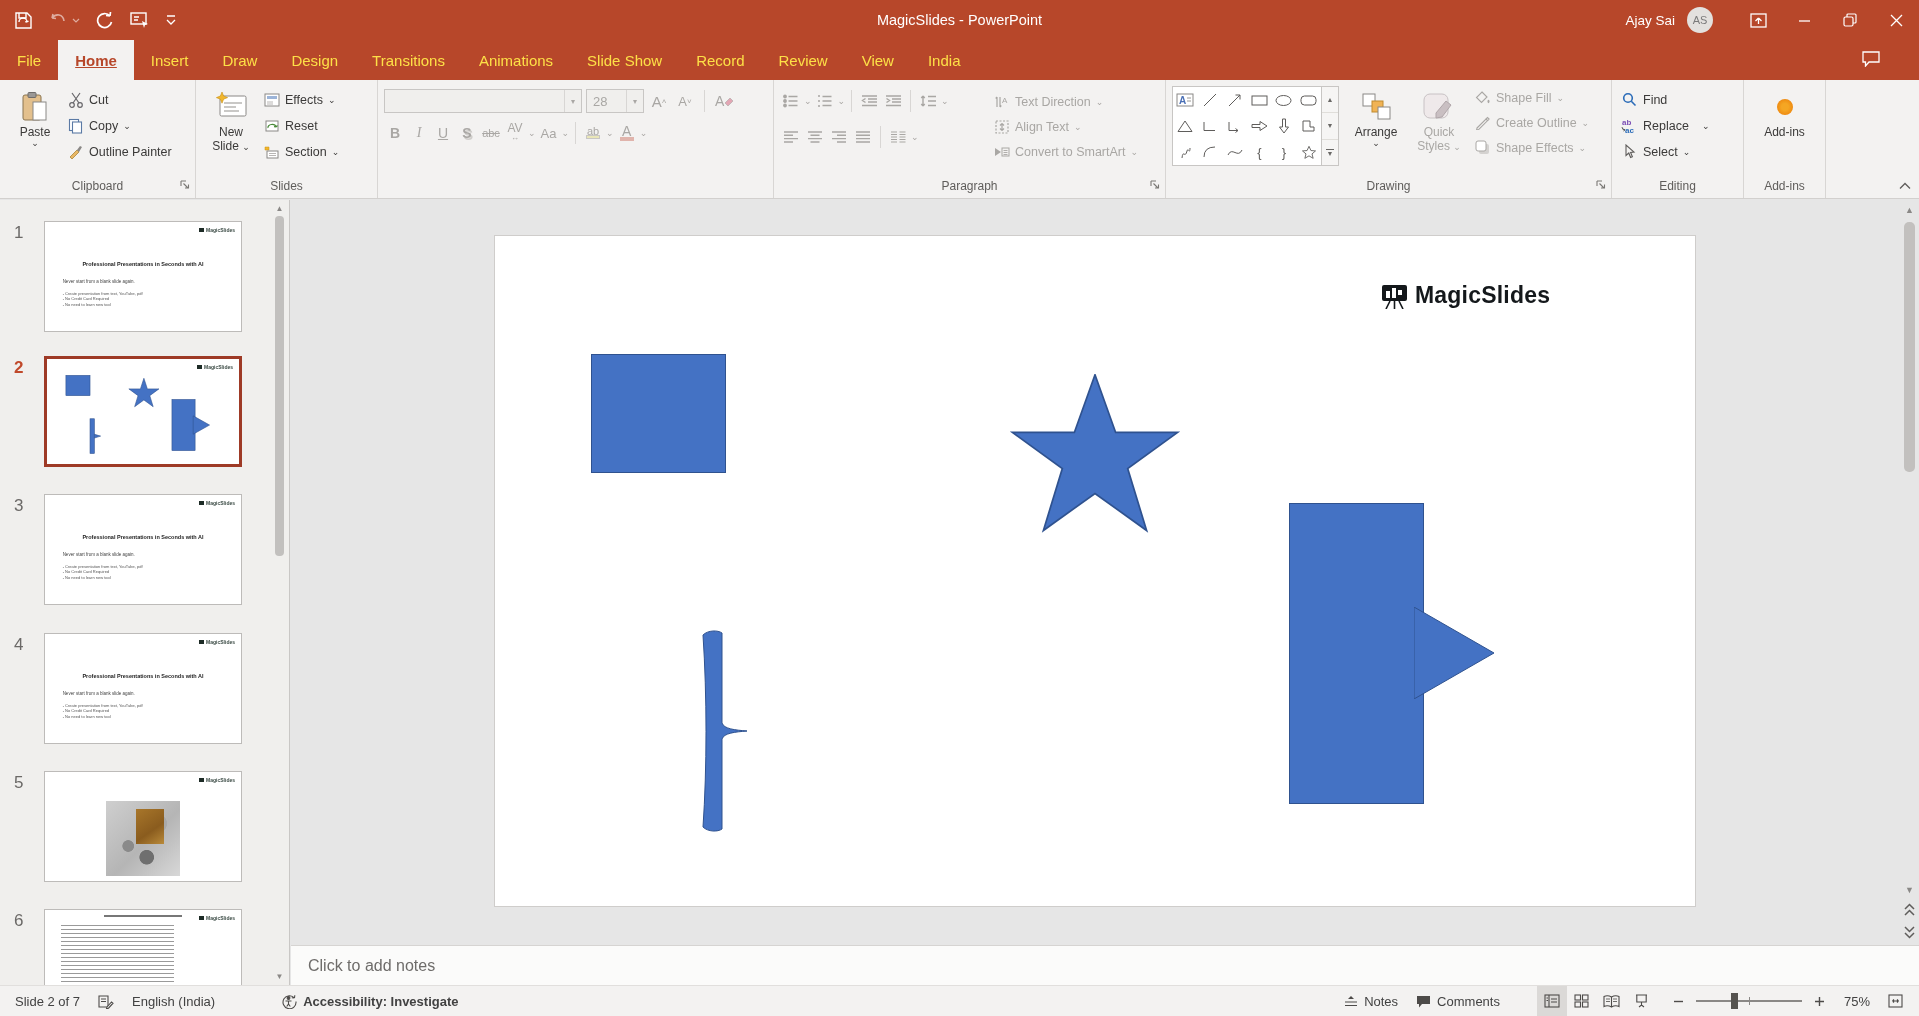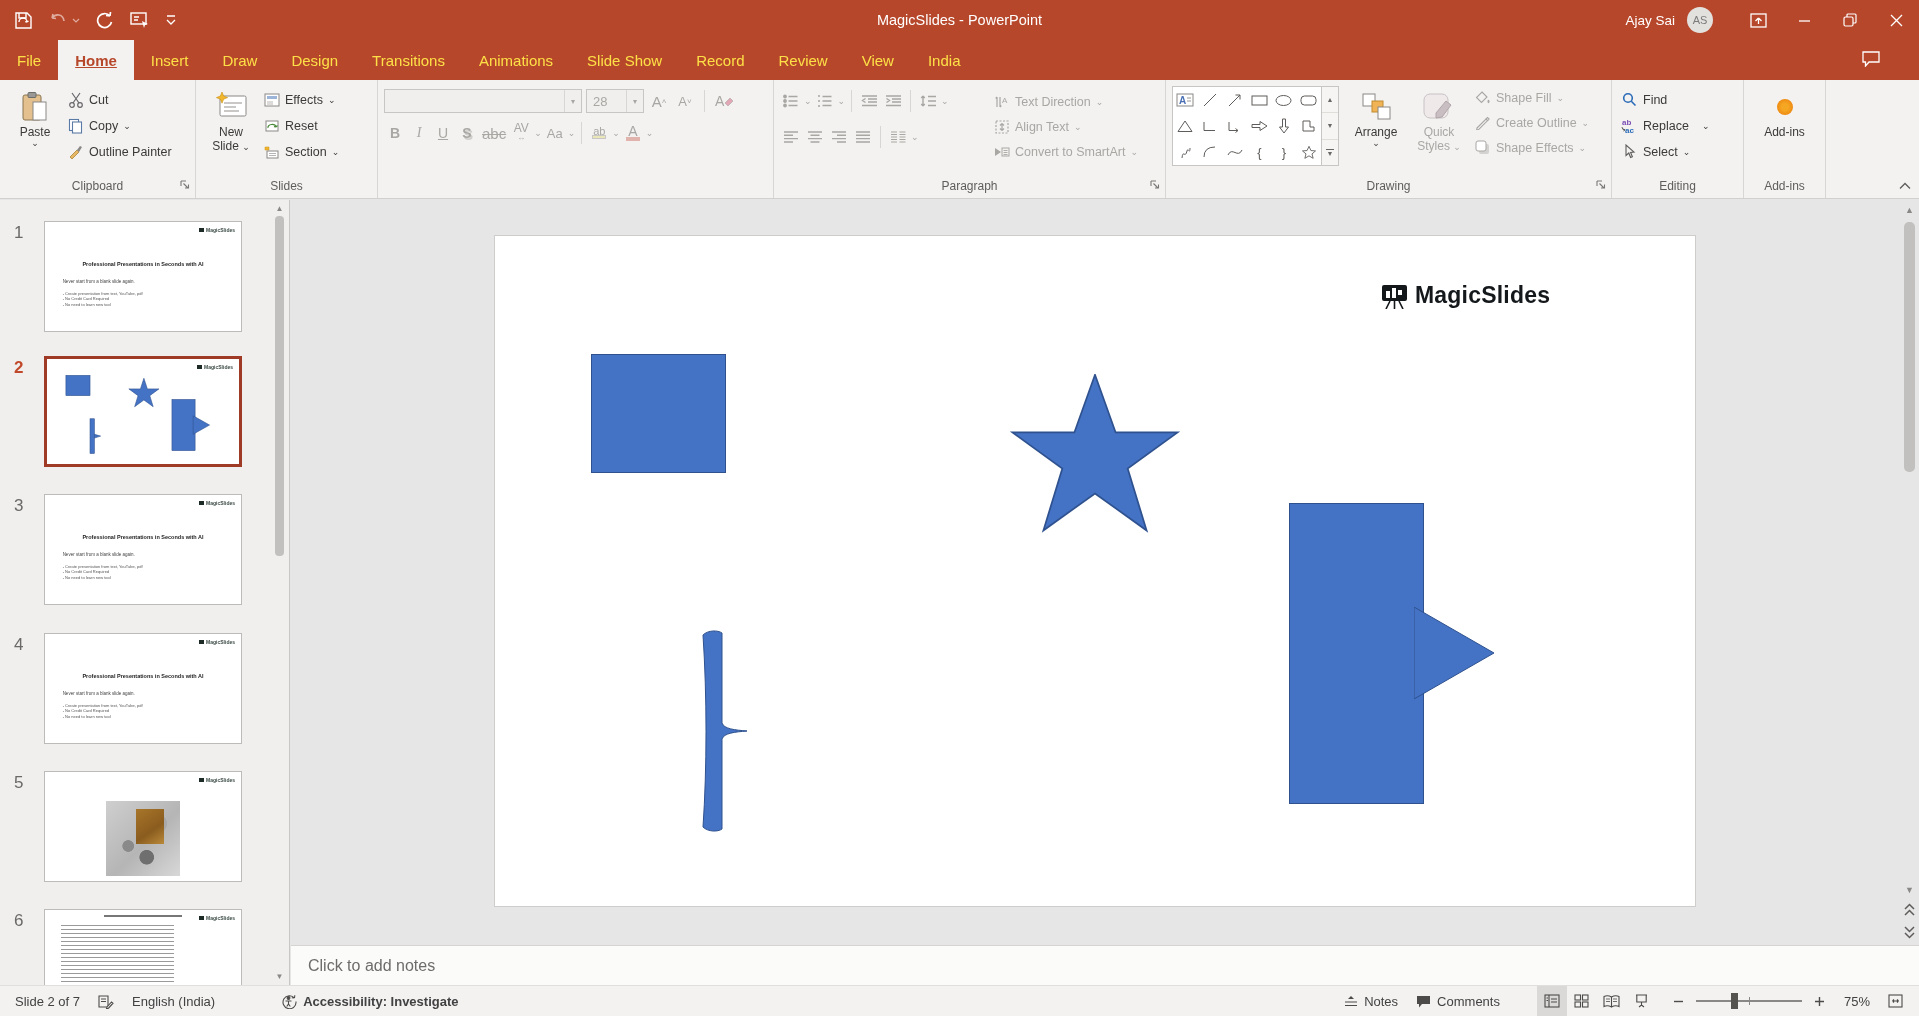--- a/index.html
+++ b/index.html
@@ -345,21 +345,21 @@
                 <svg width="10" height="10" viewBox="0 0 10 10">
                   <path d="M1 7 L6 2 l3 3 -5 5 z" fill="#e3a6b4" stroke="#a9a7a4" stroke-width=".6"></path>
                 </svg>
               </span>
           </div>
           <div class="frow" style="margin-top:6px">
             <span class="tgl" style="font-weight:bold">B</span>
             <span class="tgl" style="font-style:italic; font-family:'Liberation Serif',serif">I</span>
             <span class="tgl" style="text-decoration:underline">U</span>
             <span class="tgl" style="font-weight:bold; text-shadow:1.5px 1.5px 0 #d0cecb">S</span>
-            <span class="tgl" style="text-decoration:line-through; font-size:15px">abc</span>
+            <span class="tgl" style="text-decoration:line-through; font-size:11px">abc</span>
             <span class="tgl" style="font-size:12px; flex-direction:column; line-height:9px">
                 <span>AV</span>
                 <span style="font-size:8px">↔</span>
               </span>
             <span class="chev" style="color:#a9a7a4">⌄</span>
             <span class="tgl" style="font-size:13px">Aa</span>
             <span class="chev" style="color:#a9a7a4">⌄</span>
             <span class="vsep"></span>
             <span class="tgl" style="font-size:11px; flex-direction:column; line-height:8px">
                 <span>ab</span>

